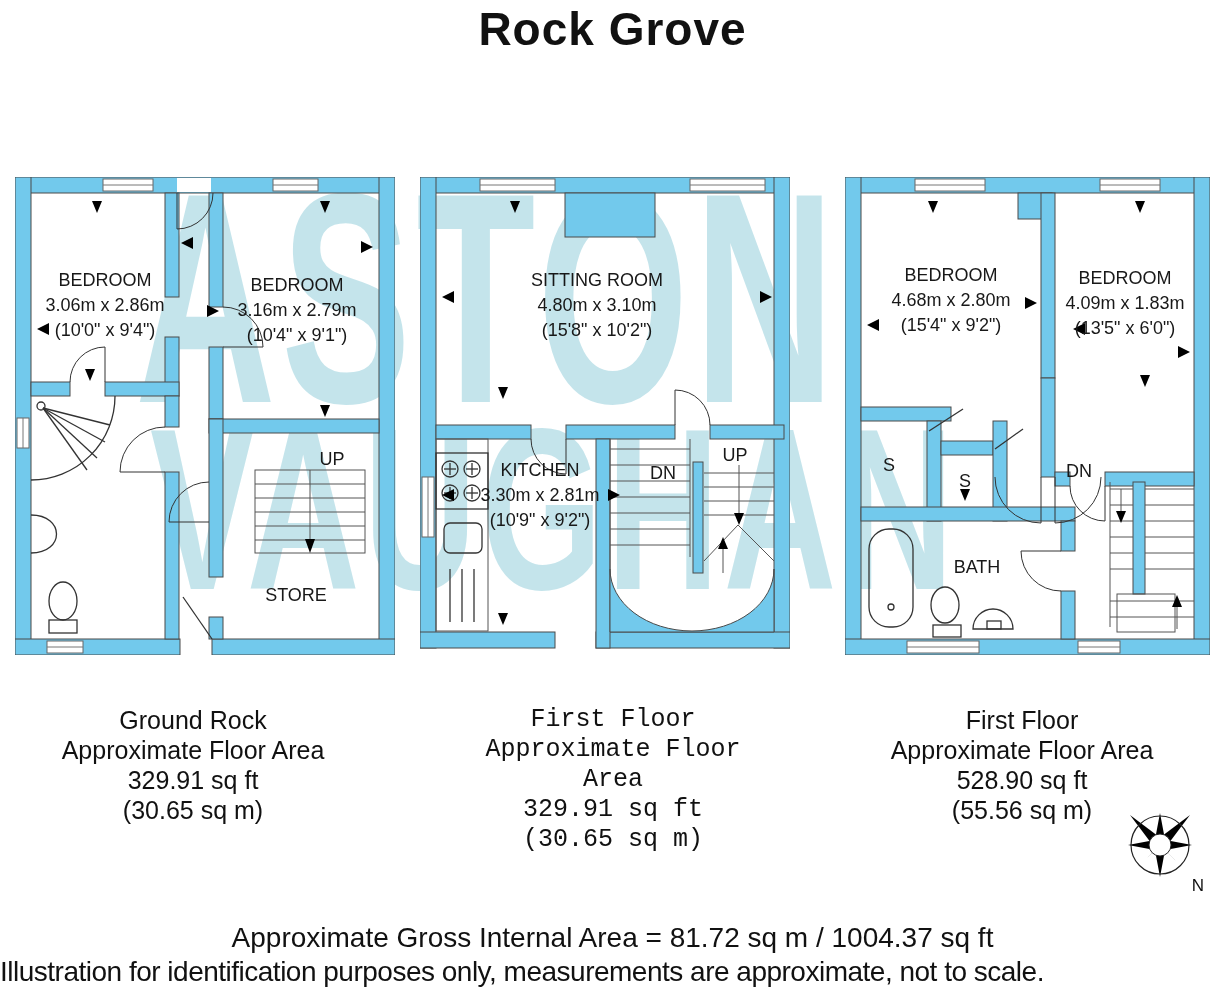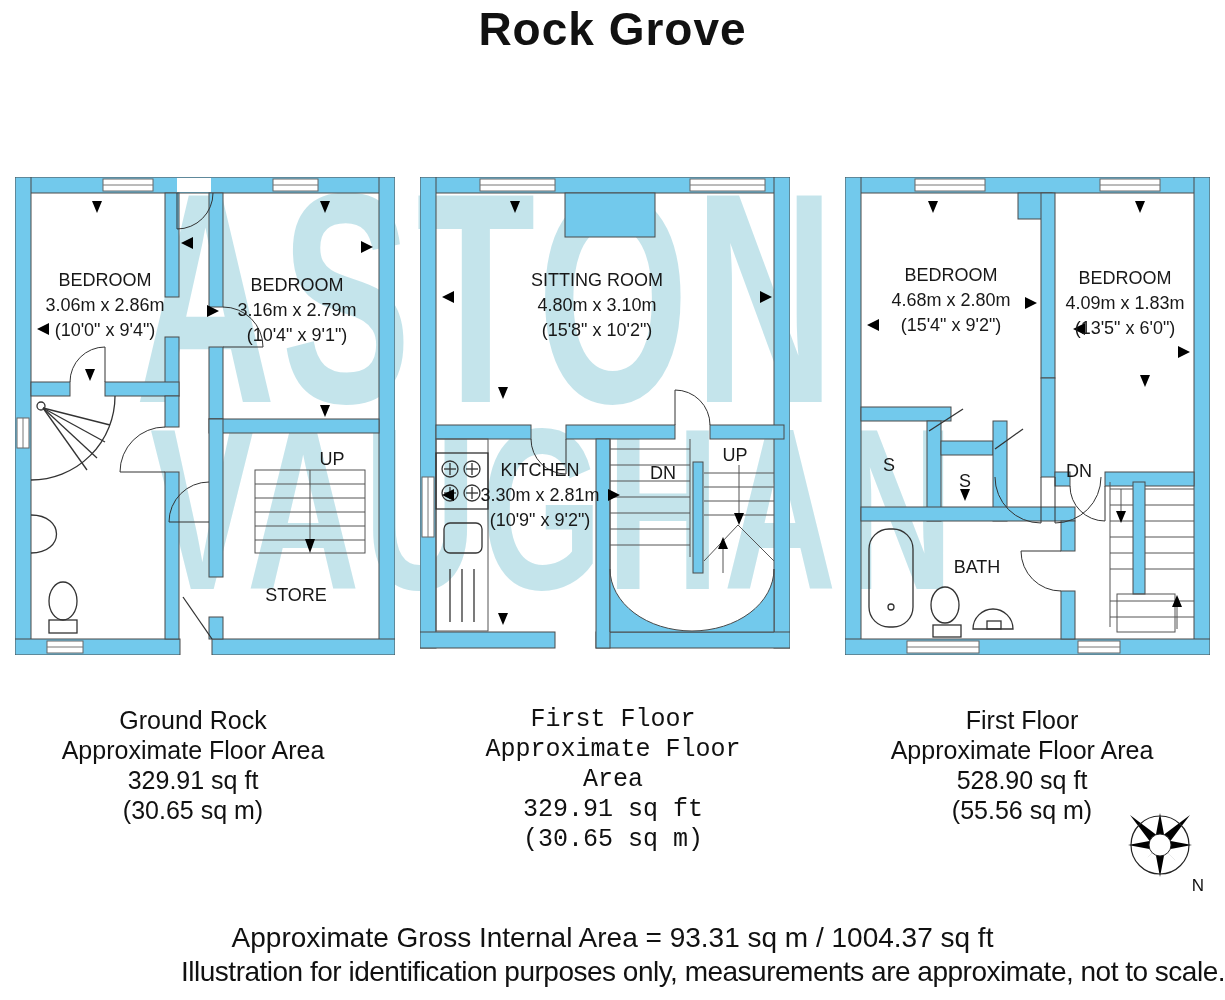--- a/index.html
+++ b/index.html
@@ -8,21 +8,21 @@
   .title{position:absolute;top:2px;left:0;width:100%;text-align:center;
          font-size:46px;font-weight:bold;letter-spacing:1px;z-index:3;}
   .wm{position:absolute;font-weight:bold;line-height:1;transform-origin:0 0;
       color:rgba(124,196,210,0.45);z-index:1;white-space:nowrap;}
   .wm1{left:135px;top:148px;font-size:300px;letter-spacing:8px;transform:scaleX(0.65);}
   .wm2{left:150px;top:395px;font-size:230px;letter-spacing:6px;transform:scaleX(0.68);}
   .plan{position:absolute;z-index:2;}
   .caption{position:absolute;top:705px;width:300px;text-align:center;z-index:3;
            font-size:25px;line-height:30px;}
   .footer1{position:absolute;top:922px;left:0;width:100%;text-align:center;font-size:28px;z-index:3;}
-  .footer2{position:absolute;top:956px;left:0;width:100%;text-align:right;font-size:28px;
+  .footer2{position:absolute;top:956px;left:0;width:100%;text-align:left;font-size:28px;
            letter-spacing:-0.5px;z-index:3;}
   .compass{position:absolute;left:1118px;top:795px;z-index:3;}
   
   .w{fill:#72C9EC;stroke:#4a4a4a;stroke-width:1;}
   .win{fill:#ffffff;stroke:#666;stroke-width:1;}
   .winln{stroke:#777;stroke-width:1;}
   .arc{stroke:#333;stroke-width:1;fill:none;}
   .fx{stroke:#333;stroke-width:1.3;fill:none;}
   .tread{stroke:#555;stroke-width:1;fill:none;}
   .arrow{fill:#000;stroke:none;}
@@ -338,16 +338,16 @@
       <polygon class="arrow" points="72,20 46.2,54.2 37.8,45.8"></polygon>
       <polygon class="arrow" points="12,20 37.8,54.2 46.2,45.8"></polygon>
       <polygon class="arrow" points="72,80 37.8,45.8 46.2,54.2"></polygon>
       <polygon class="arrow" points="12,80 46.2,45.8 37.8,54.2"></polygon>
     </g>
     <circle cx="42" cy="50" r="29" fill="none" stroke="#222" stroke-width="1.2"></circle>
     <circle cx="42" cy="50" r="11" fill="#ffffff" stroke="#222" stroke-width="1"></circle>
     <text x="80" y="96" style="font-family:'Liberation Sans',sans-serif;font-size:17px;fill:#111;text-anchor:middle;">N</text>
   </svg>
 
-  <div class="footer1">Approximate Gross Internal Area = 93.31 sq m / 1004.37 sq ft</div>
+  <div class="footer1">Approximate Gross Internal Area = 81.72 sq m / 1004.37 sq ft</div>
   <div class="footer2">Illustration for identification purposes only, measurements are approximate, not to scale.</div>
 
 </div>
 
 </body></html>

